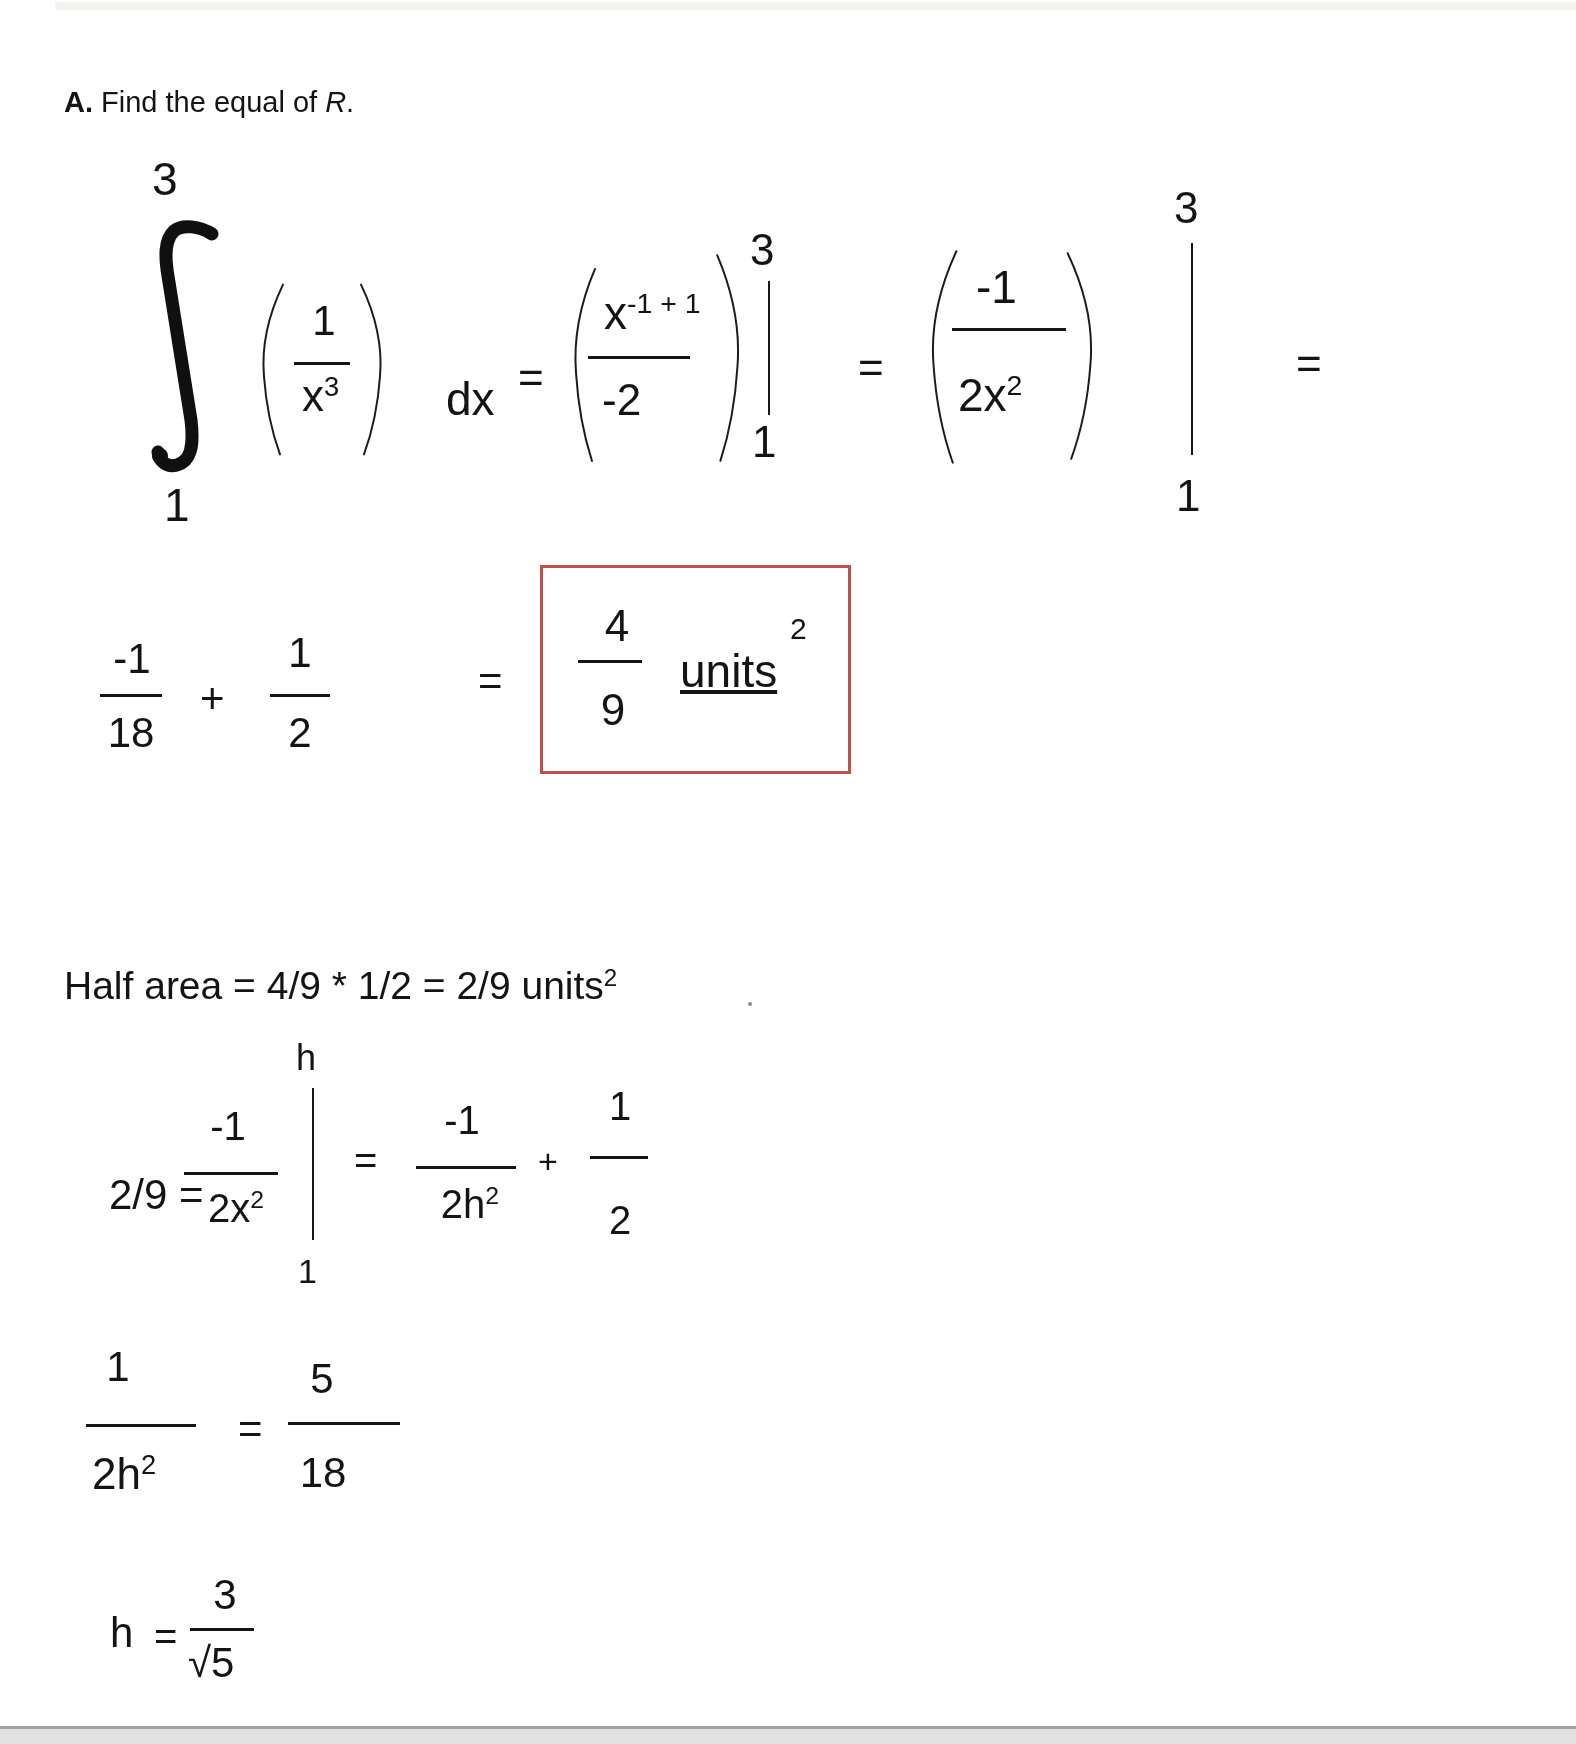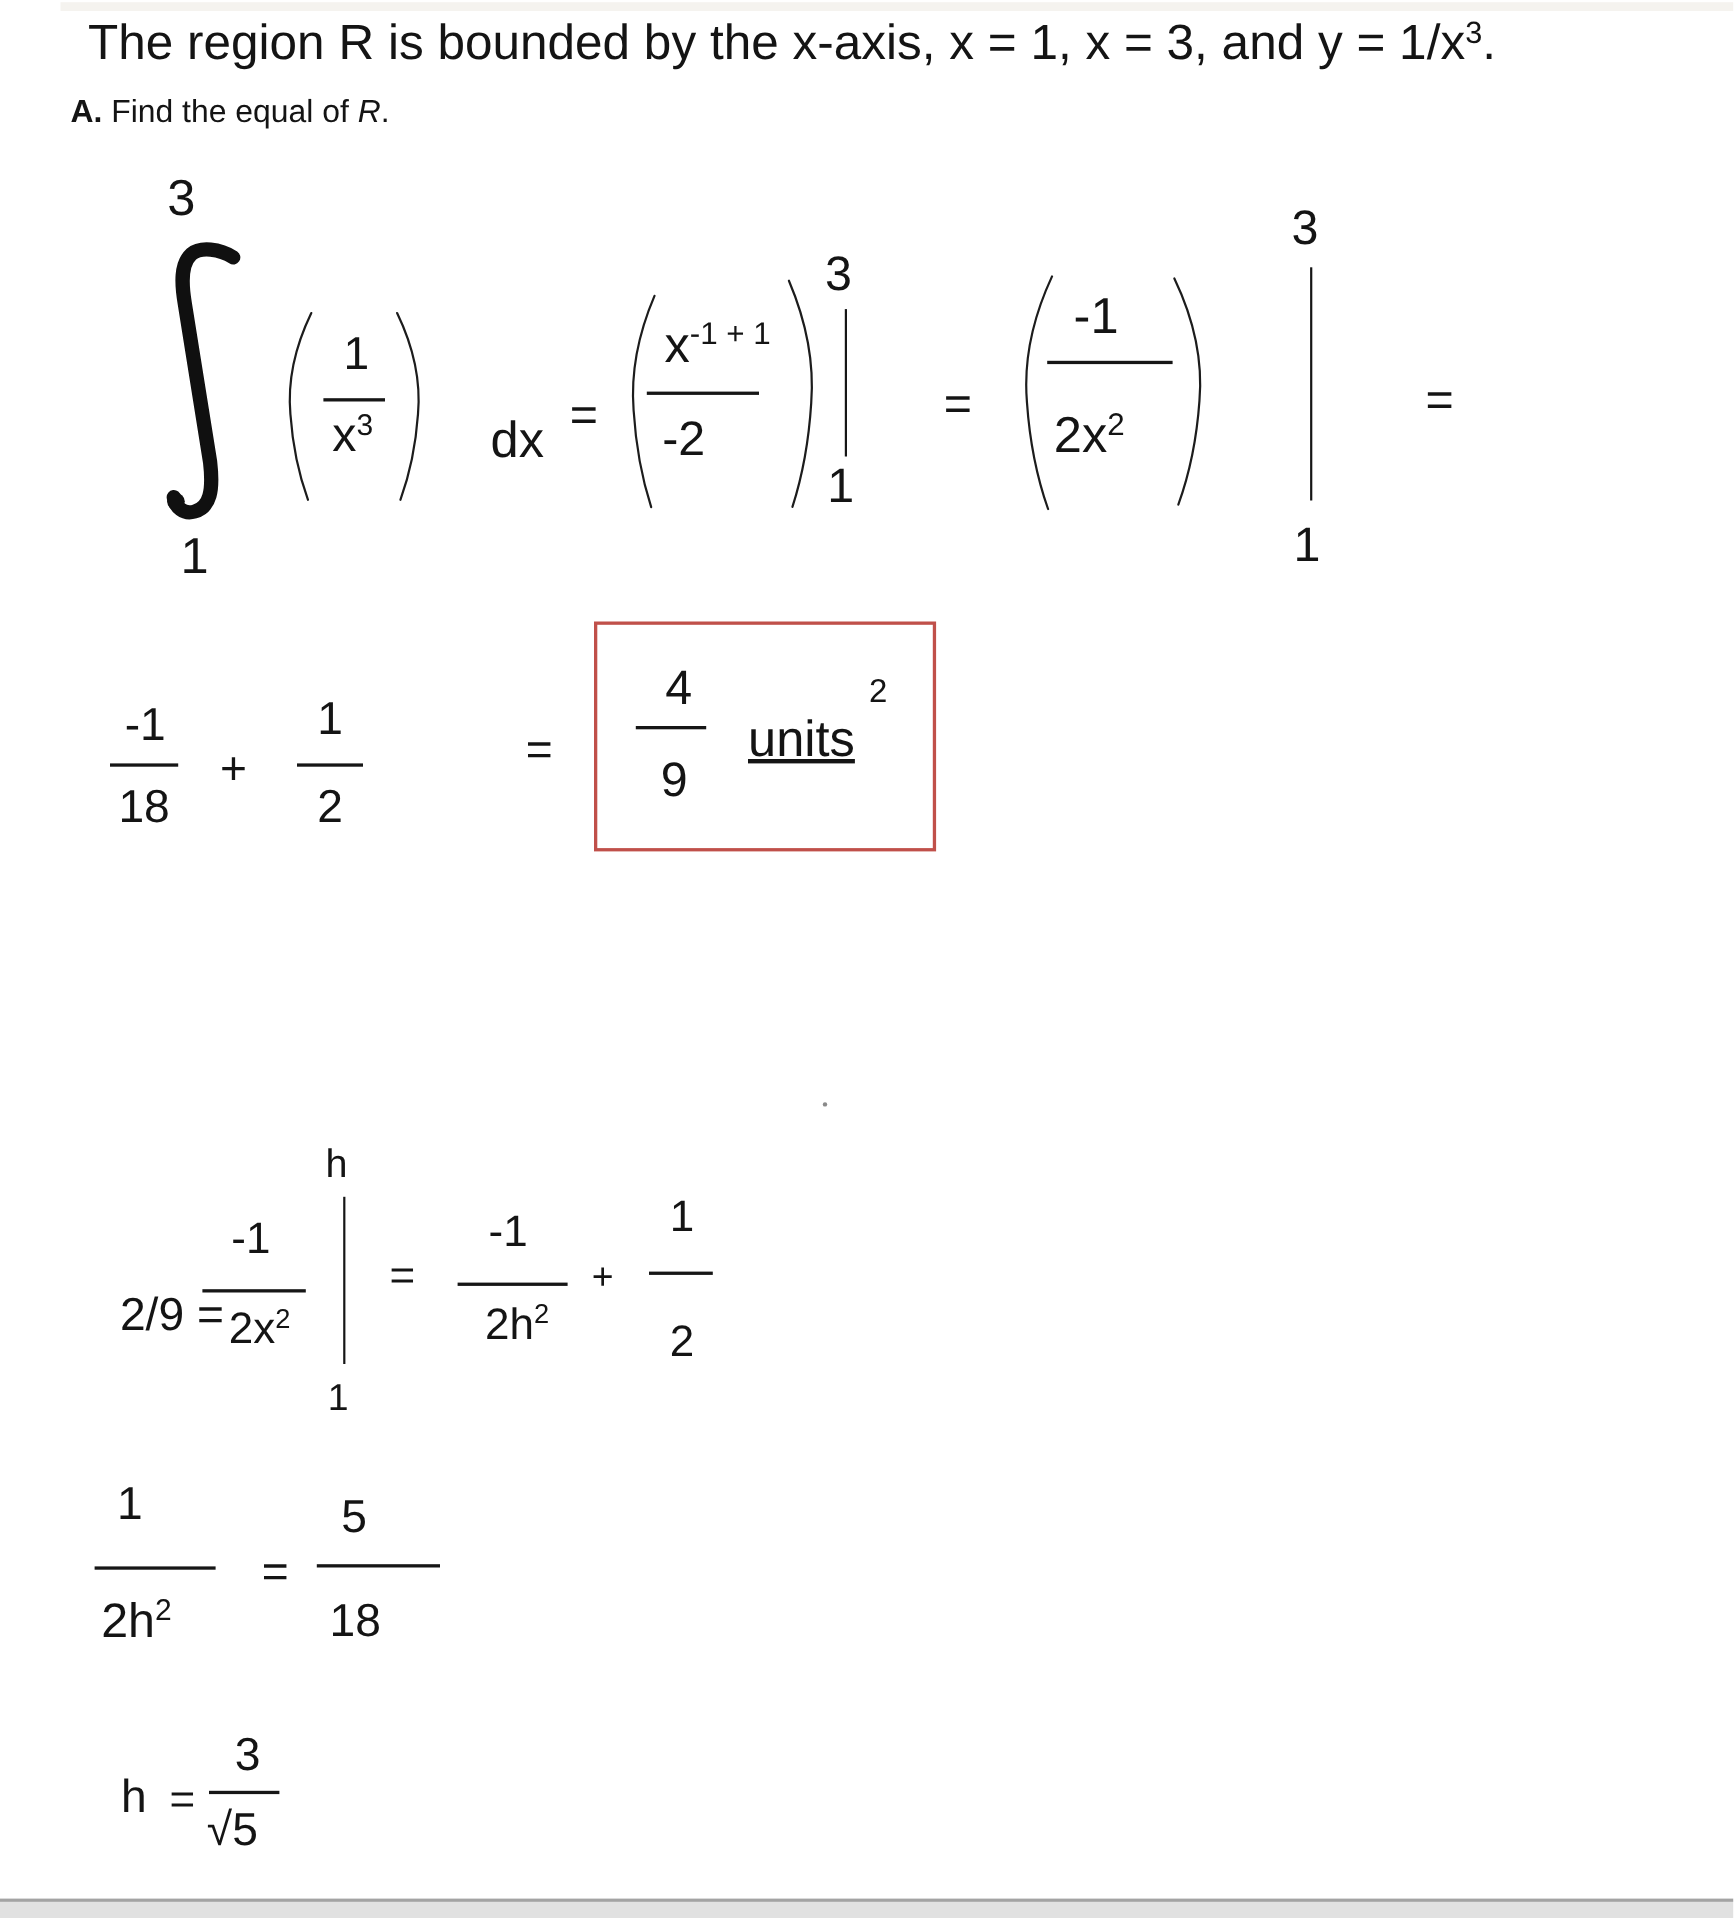--- a/index.html
+++ b/index.html
@@ -21,23 +21,20 @@
   #bottom-bar{position:absolute;left:0;top:1729px;width:1576px;height:15px;background:#e1e1e1;}
   #stray-dot{position:absolute;left:748px;top:1002px;width:4px;height:4px;background:#8a8a8a;border-radius:50%;}
 </style>
 </head>
 <body>
 
 <div id="page">
 
   <div id="top-strip"></div>
 
-  <div class="t" style="left:80px;top:16px;font-size:45px;">
-    <span>The region R is bounded by the x-axis, x = 1, x = 3, and y = 1/x</span><span class="sp">3</span><span>.</span>
-  </div>
 
   <div class="t" style="left:64px;top:88px;font-size:29px;">
     <span class="b">A.</span><span> Find the equal of </span><span class="i">R</span><span>.</span>
   </div>
 
   <div class="t" style="left:152px;top:156px;font-size:46px;">3</div>
 
   <svg style="position:absolute;left:144px;top:218px;" width="78" height="264" viewBox="0 0 78 264">
     <path d="M68,16 C56,8 38,6 30,13 C20,22 21,40 24,58 L47,202 C50,228 47,243 33,247 C23,250 15,243 14,234" fill="none" stroke="#101010" stroke-width="13" stroke-linecap="round" stroke-linejoin="round"></path>
     <circle cx="16" cy="238" r="8" fill="#101010"></circle>
@@ -111,20 +108,23 @@
   <div id="answer-box" style="left:540px;top:565px;width:305px;height:203px;"></div>
   <div class="t c" style="left:596px;top:604px;width:42px;font-size:44px;">4</div>
   <div class="bar" style="left:578px;top:660px;width:64px;"></div>
   <div class="t c" style="left:592px;top:688px;width:42px;font-size:44px;">9</div>
   <div class="t" style="left:680px;top:648px;font-size:46px;text-decoration:underline;">
     <span>units</span>
   </div>
   <div class="t" style="left:790px;top:614px;font-size:30px;">2</div>
 
 
+  <div class="t" style="left:64px;top:966px;font-size:39px;">
+    <span>Half area = 4/9 * 1/2 = 2/9 units</span><span class="sp">2</span>
+  </div>
   <div id="stray-dot"></div>
 
   <div class="t" style="left:80px;top:1174px;font-size:42px;margin-left:29px;">2/9 =</div>
 
   <div class="t c" style="left:198px;top:1106px;width:60px;font-size:40px;">-1</div>
   <div class="bar" style="left:184px;top:1172px;width:94px;"></div>
   <div class="t c" style="left:196px;top:1188px;width:80px;font-size:40px;">
     <span>2x</span><span class="sp">2</span>
   </div>
 

